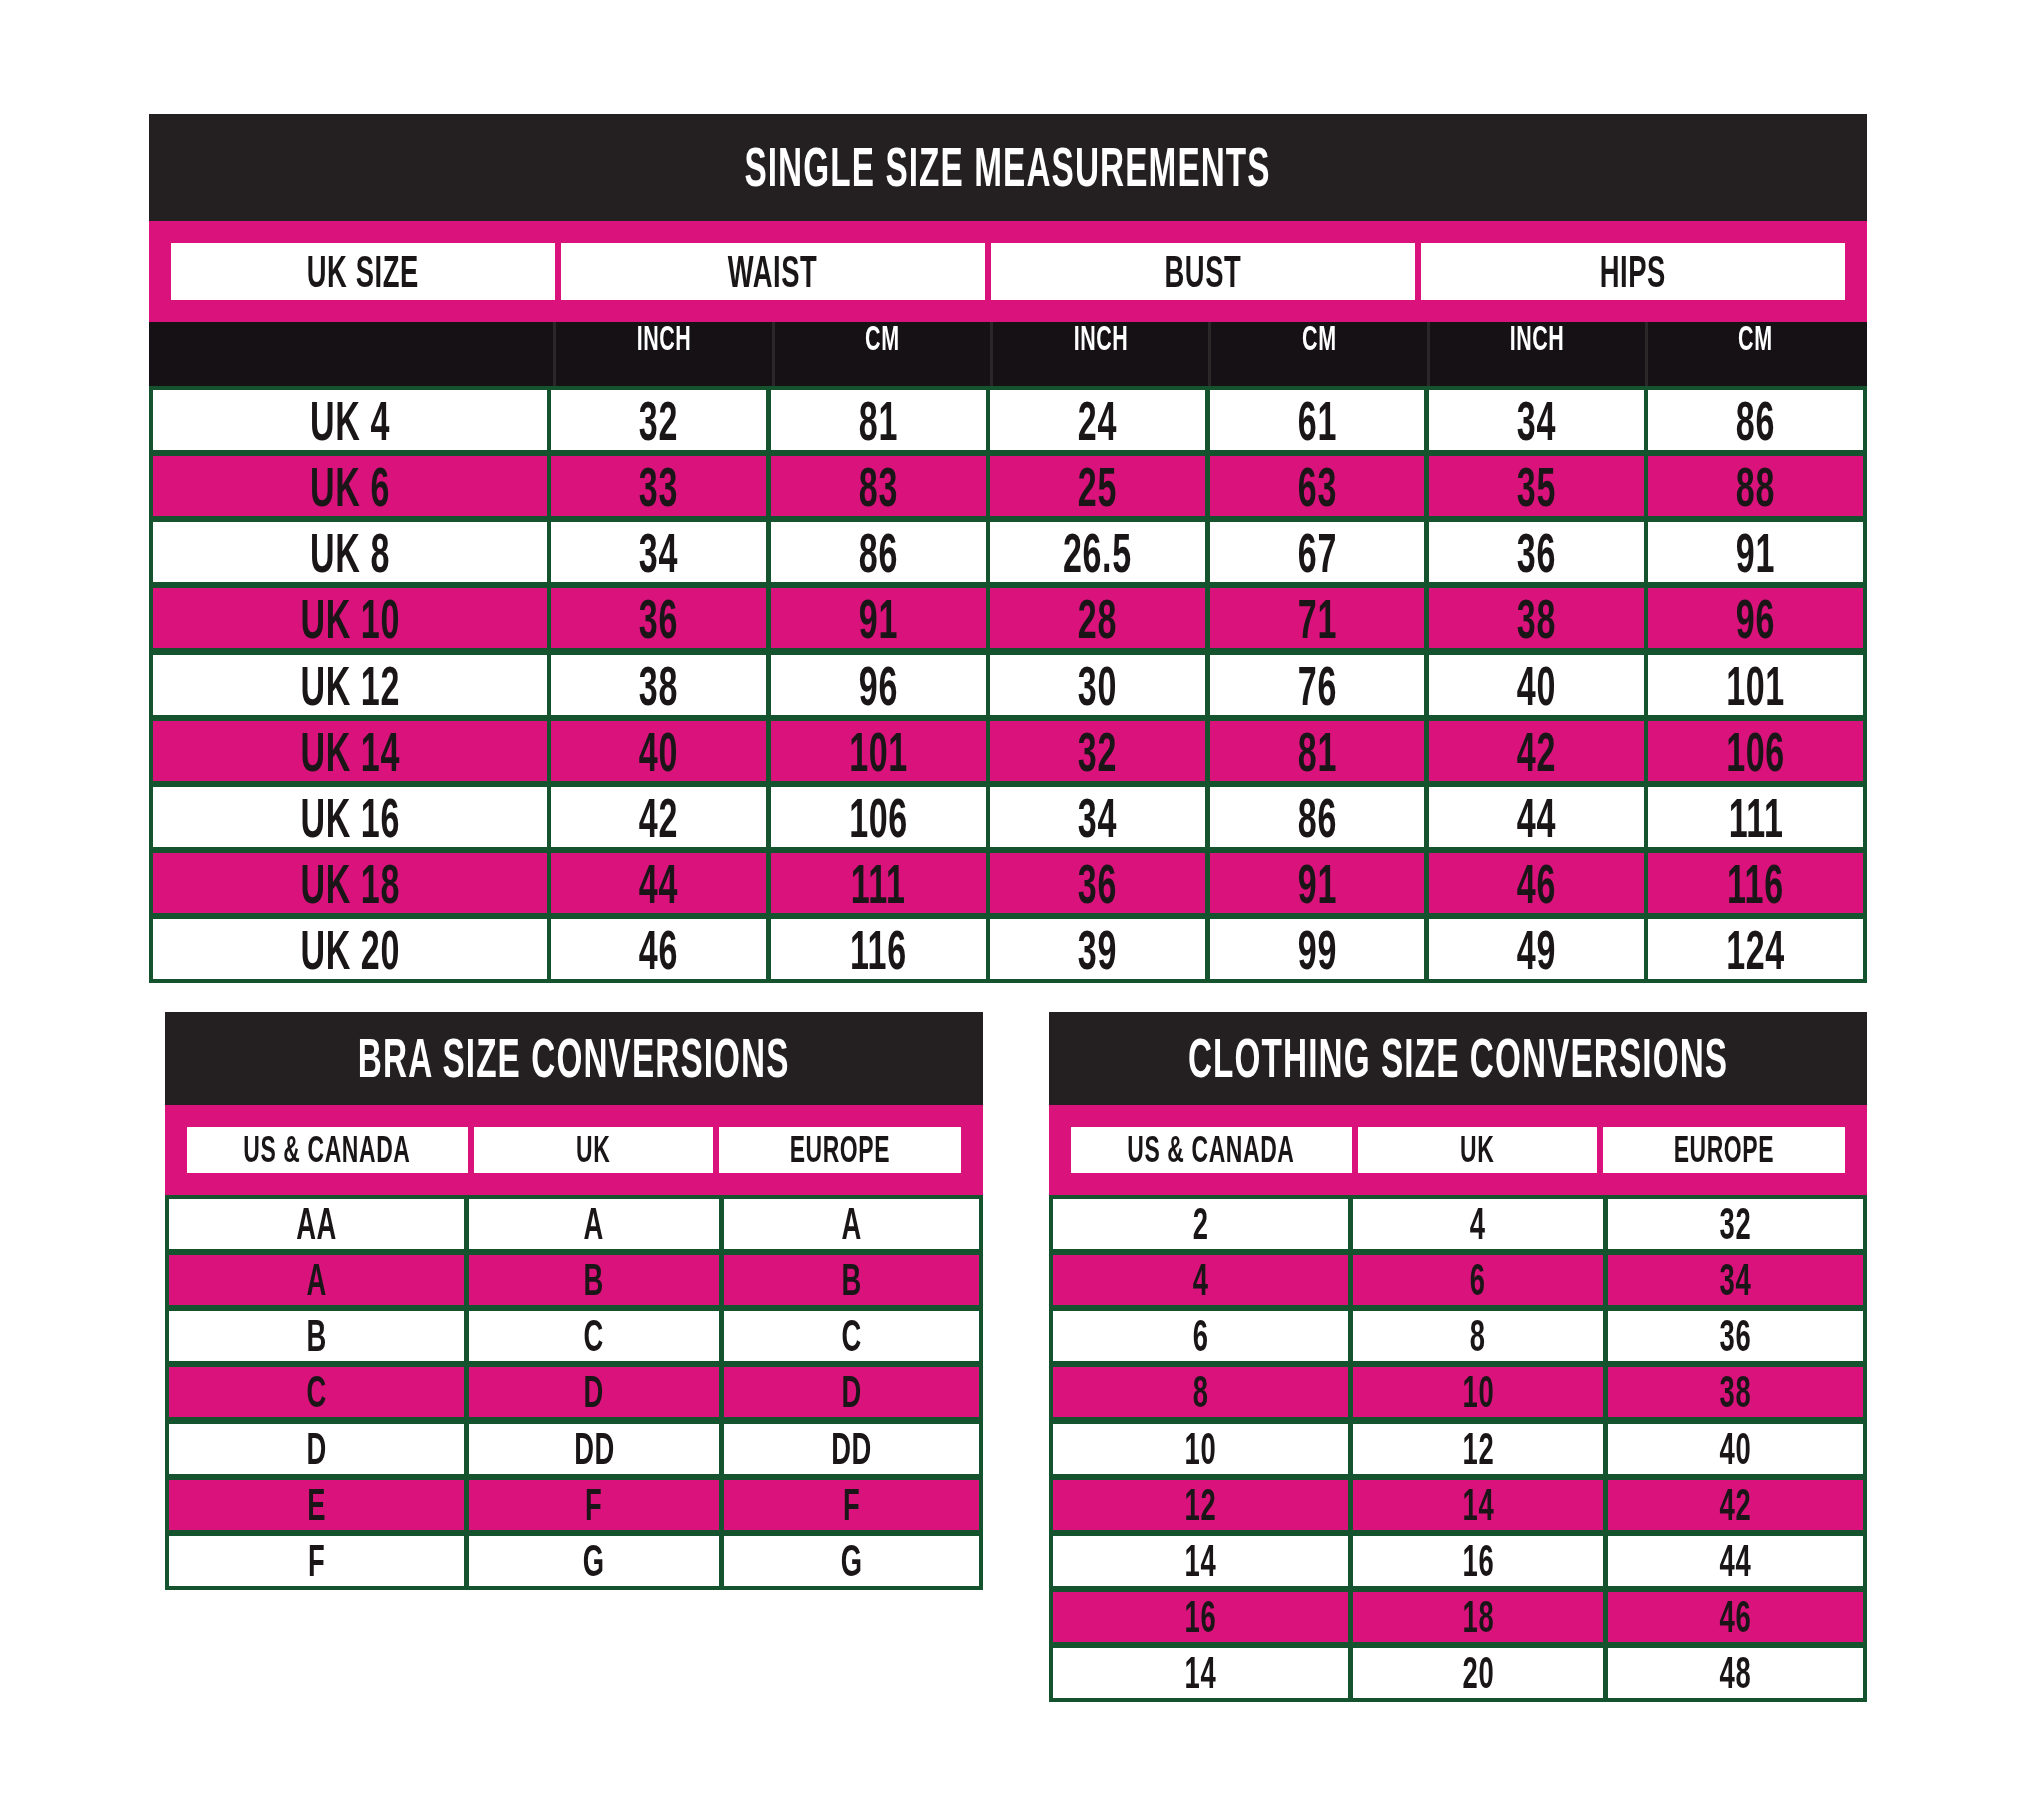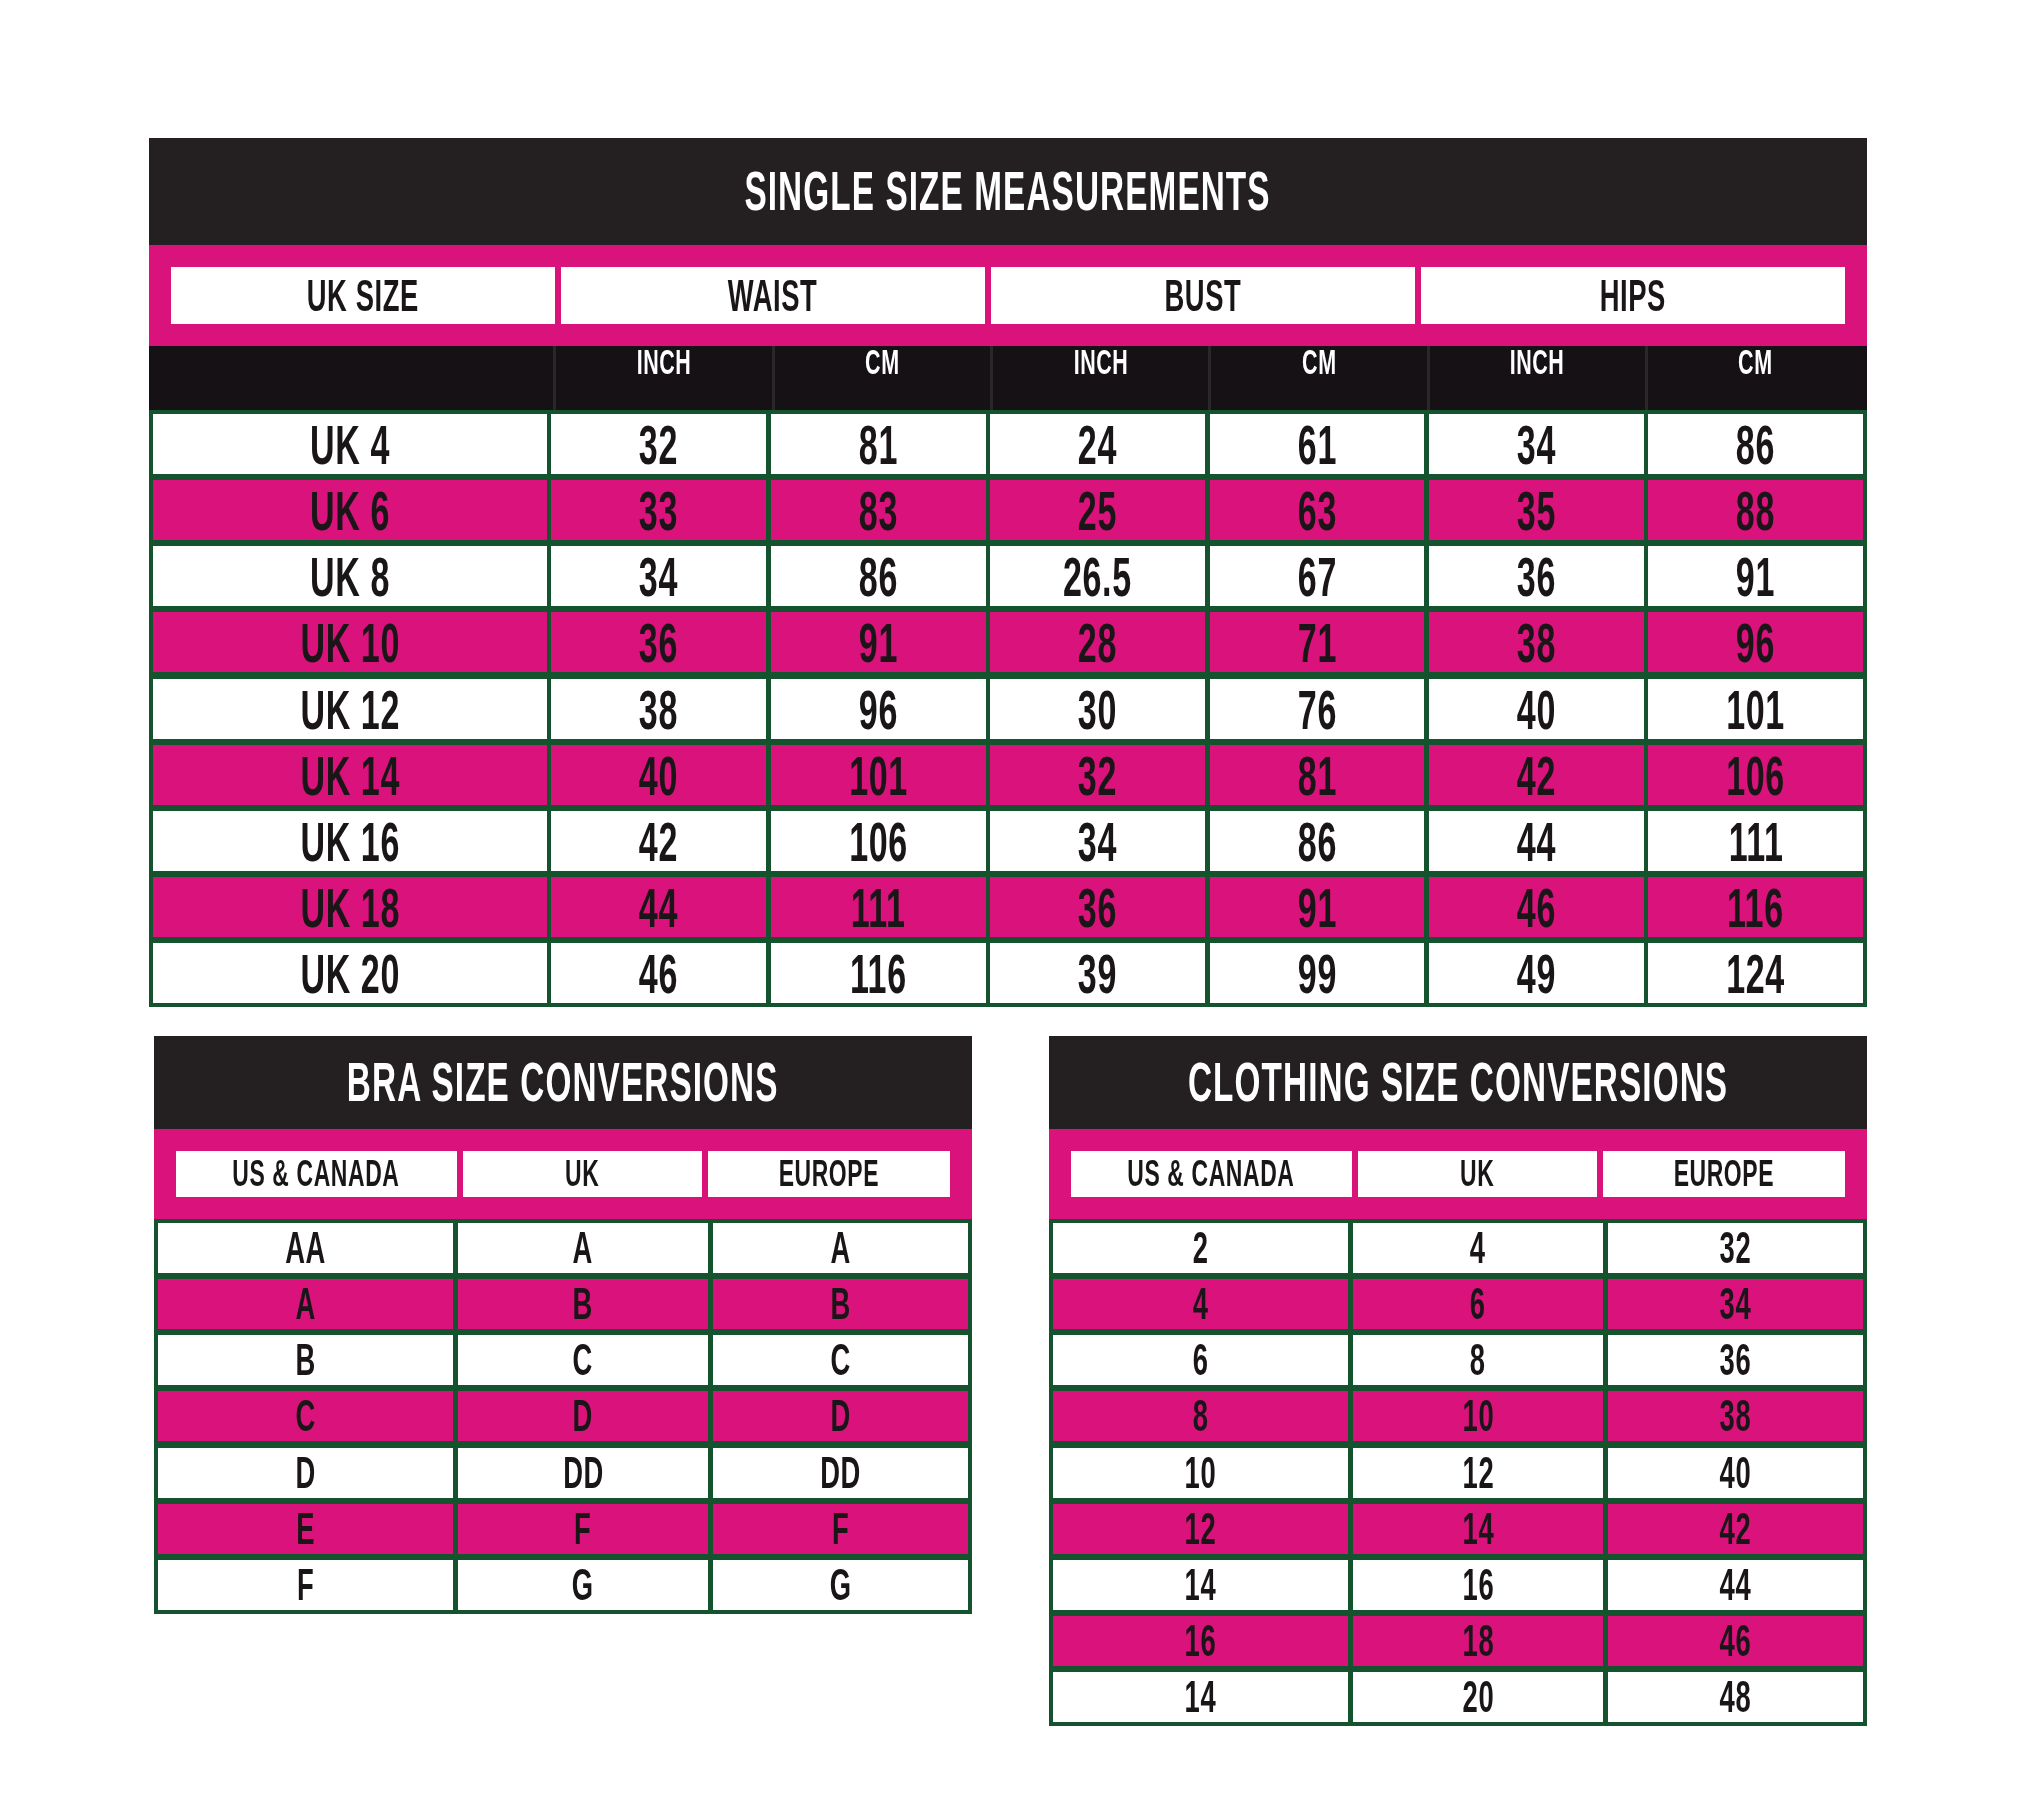--- a/index.html
+++ b/index.html
@@ -3,21 +3,21 @@
 <meta charset="utf-8">
 <style>
   html,body{margin:0;padding:0;}
   body{
     width:2035px;height:1805px;position:relative;background:#ffffff;
     font-family:"Liberation Sans", sans-serif;
   }
   .tbl{position:absolute;}
   .titlebar{
     background:#242021;color:#ffffff;
-    display:flex;align-items:center;justify-content:center;margin-top:24px;
+    display:flex;align-items:center;justify-content:center;
   }
   .titlebar.main{height:107px;}
   .titlebar.small{height:93px;}
   .hdr{
     background:#D9137B;display:grid;padding:22px;gap:6.2px;
   }
   .hdr.main{grid-template-columns:506fr 559fr 559fr 559fr;height:57px;}
   .hdr.small{grid-template-columns:378fr 322fr 326fr;height:46px;}
   .hcell{background:#ffffff;display:flex;align-items:center;justify-content:center;color:#1A1618;}
   .units{
@@ -41,21 +41,21 @@
     transform:scale(0.74,1.22);transform-origin:center;letter-spacing:0.8px;
   }
   .t-title{font-size:45px;letter-spacing:1.5px;}
   .t-colhdr{font-size:37px;}
   .t-unit{font-size:29px;}
   .t-data{font-size:46px;}
   .t-shdr{font-size:31px;}
   .t-sdata{font-size:37px;}
   
   #main-table{left:149px;top:114px;width:1718px;}
-  #bra-table{left:154px;top:1012px;width:818px;}
+  #bra-table{left:165px;top:1012px;width:818px;}
   #cloth-table{left:1049px;top:1012px;width:818px;}
 </style>
 </head>
 <body>
 
 <div class="tbl" id="main-table">
   <div class="titlebar main">
     <span class="cond t-title">SINGLE SIZE MEASUREMENTS</span>
   </div>
   <div class="hdr main">

